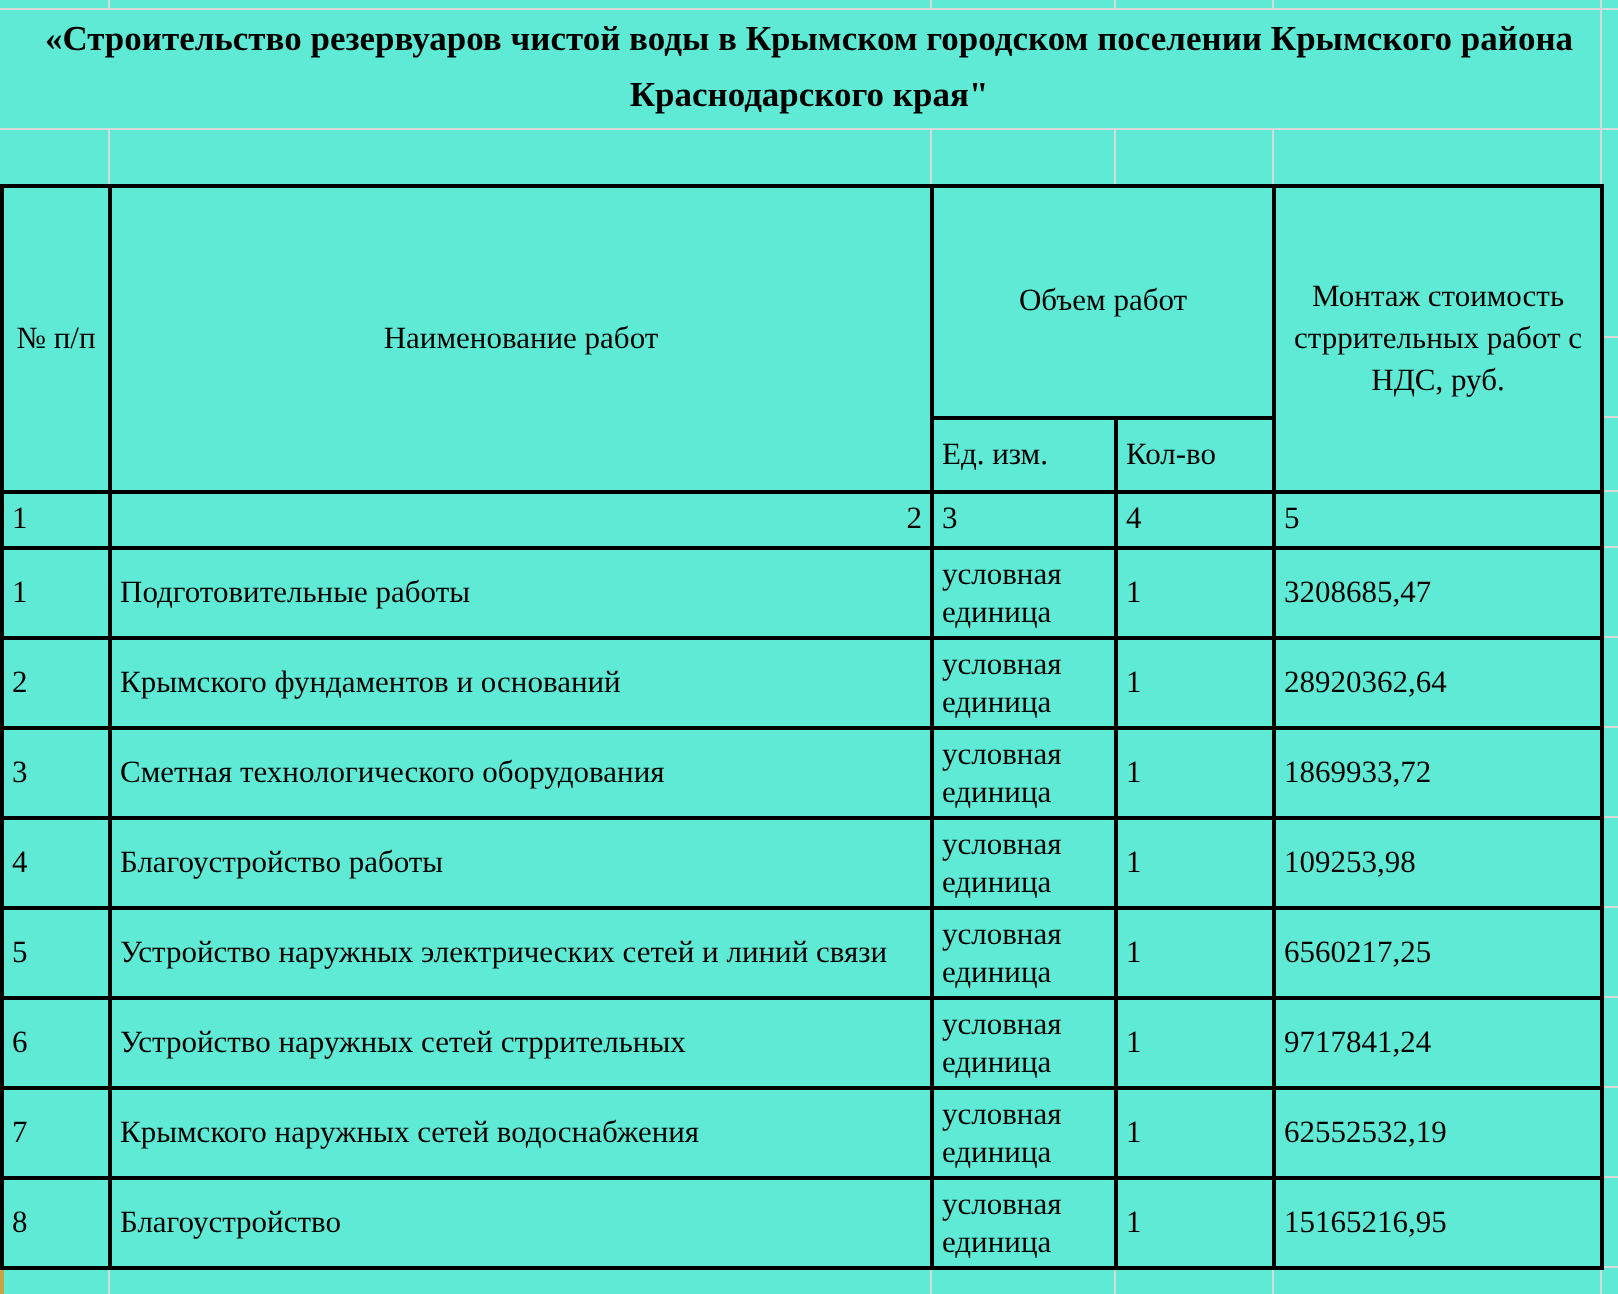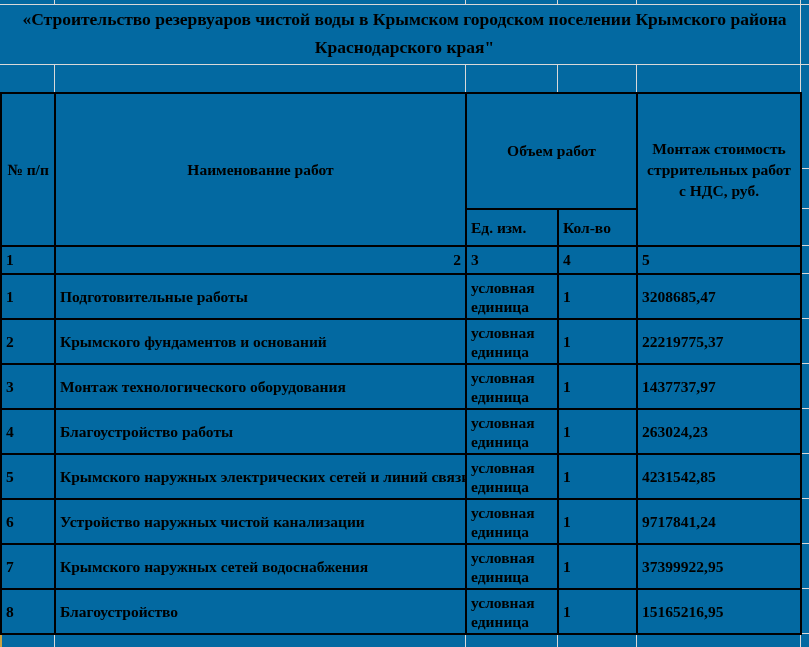--- a/index.html
+++ b/index.html
@@ -1,34 +1,34 @@
 <!DOCTYPE html>
 <html><head>
 <meta charset="utf-8">
 <style>
   html,body{margin:0;padding:0;background:#fff;}
   .screen{
-    position:relative;width:809px;height:647px;background:#0369a1;overflow:hidden;
+    position:relative;width:809px;height:647px;background:#5eead4;overflow:hidden;
     font-family:"Liberation Serif","DejaVu Serif",serif;color:#000;
   }
   .doc-title{
     position:absolute;top:5px;left:0;width:809px;padding:0 10px;box-sizing:border-box;
     text-align:center;font-weight:bold;font-size:17.5px;line-height:28px;
   }
   
   .gridline{position:absolute;background:#d9d9d9;}
   
   .accent-line{position:absolute;left:0;top:577px;width:2px;height:70px;}
 
   table.estimate{
     position:absolute;left:0;top:92px;width:800px;
     border-collapse:collapse;table-layout:fixed;
   }
   .estimate td,.estimate th{
-    border:2px solid #000;font-weight:bold;font-size:15.5px;
+    border:2px solid #000;font-weight:normal;font-size:15.5px;
     vertical-align:middle;padding:0 4px;box-sizing:border-box;
     overflow:hidden;
   }
   tr.hdr-main{height:116px;}
   tr.hdr-sub{height:37px;}
   tr.colnum-row{height:28px;}
   tr.data-row{height:45px;}
   .cost-header{line-height:21px;}
   .sub-left{text-align:left;padding-left:5px;}
   .name-cell{text-align:left;padding-left:6px;white-space:nowrap;font-size:15px;}
@@ -109,56 +109,56 @@
           <td class="name-cell">Подготовительные работы</td>
           <td class="unit-cell">условная единица</td>
           <td>1</td>
           <td>3208685,47</td>
         </tr>
         <tr class="data-row">
           <td>2</td>
           <td class="name-cell">Крымского фундаментов и оснований</td>
           <td class="unit-cell">условная единица</td>
           <td>1</td>
-          <td>22219775,37</td>
+          <td>28920362,64</td>
         </tr>
         <tr class="data-row">
           <td>3</td>
-          <td class="name-cell">Монтаж технологического оборудования</td>
+          <td class="name-cell">Сметная технологического оборудования</td>
           <td class="unit-cell">условная единица</td>
           <td>1</td>
-          <td>1437737,97</td>
+          <td>1869933,72</td>
         </tr>
         <tr class="data-row">
           <td>4</td>
           <td class="name-cell">Благоустройство работы</td>
           <td class="unit-cell">условная единица</td>
           <td>1</td>
-          <td>263024,23</td>
+          <td>109253,98</td>
         </tr>
         <tr class="data-row">
           <td>5</td>
-          <td class="name-cell">Крымского наружных электрических сетей и линий связи</td>
+          <td class="name-cell">Устройство наружных электрических сетей и линий связи</td>
           <td class="unit-cell">условная единица</td>
           <td>1</td>
-          <td>4231542,85</td>
+          <td>6560217,25</td>
         </tr>
         <tr class="data-row">
           <td>6</td>
-          <td class="name-cell">Устройство наружных чистой канализации</td>
+          <td class="name-cell">Устройство наружных сетей стррительных</td>
           <td class="unit-cell">условная единица</td>
           <td>1</td>
           <td>9717841,24</td>
         </tr>
         <tr class="data-row">
           <td>7</td>
           <td class="name-cell">Крымского наружных сетей водоснабжения</td>
           <td class="unit-cell">условная единица</td>
           <td>1</td>
-          <td>37399922,95</td>
+          <td>62552532,19</td>
         </tr>
         <tr class="data-row">
           <td>8</td>
           <td class="name-cell">Благоустройство</td>
           <td class="unit-cell">условная единица</td>
           <td>1</td>
           <td>15165216,95</td>
         </tr>
       </tbody>
   </table>

